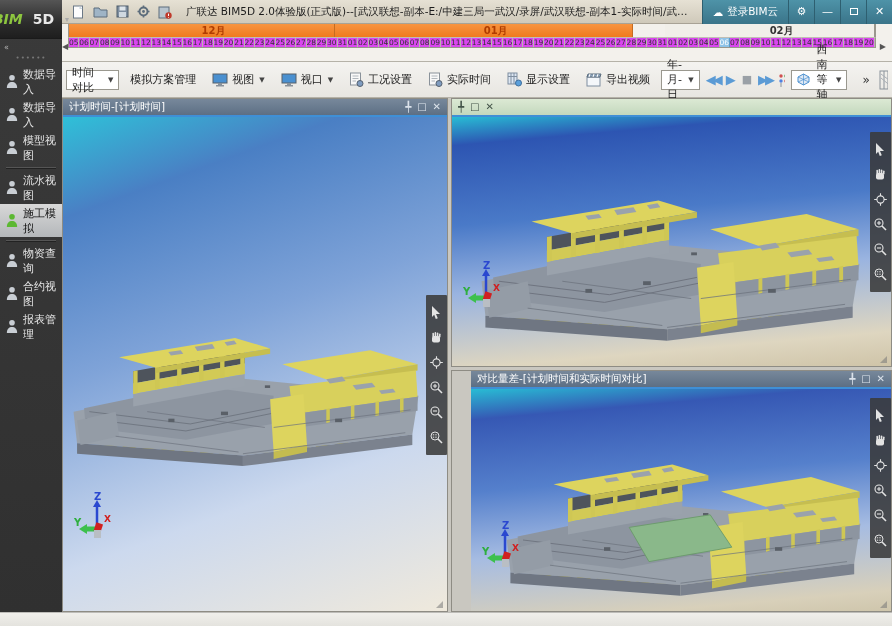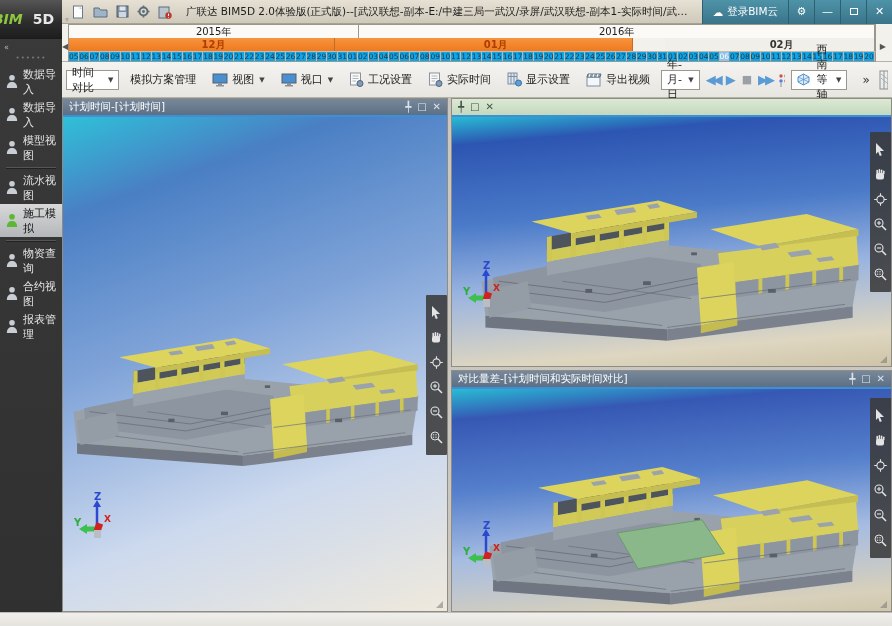--- a/index.html
+++ b/index.html
@@ -45,21 +45,21 @@
     border-bottom:1px solid #b5b2a8; }
   .tl-inner { position:absolute; left:6px; right:16px; top:0; bottom:0; display:flex; flex-direction:column; }
   .tl-years { height:14px; display:flex; background:#fbfaf7; border:1px solid #9a978d; border-bottom:none; }
   .tl-year { display:flex; align-items:center; justify-content:center; font-size:10px; color:#222;
     border-right:1px solid #9a978d; overflow:hidden; }
   .tl-months { height:13px; display:flex; border-left:1px solid #9a978d; border-right:1px solid #9a978d; }
   .tl-month { display:flex; align-items:center; justify-content:center; font-size:10px; font-weight:bold;
     overflow:hidden; border-right:1px solid #c56c20;padding-left:24px; }
   .tl-month.active { background:linear-gradient(180deg,#f79440,#ef7a1e); color:#b03c00; }
   .tl-month.inactive { background:#f1efe9; color:#333; border-right:1px solid #9a978d;margin-left:32px; }
-  .tl-days { height:11px; display:flex; border:1px solid #9a978d; border-top:1px solid #c0beb4; background:#0ea5e9; }
+  .tl-days { height:11px; display:flex; border:1px solid #9a978d; border-top:1px solid #c0beb4; background:#d946ef; }
   .tl-day { flex:1; display:flex; align-items:center; justify-content:center; font-size:7.5px; color:#333;
     border-right:1px solid #b9b7ae; overflow:hidden; cursor:pointer; }
   .tl-day.selected { background:#8fc3e8; color:#fff; border-right-color:#5a9ac8; }
   .tl-arrow { position:absolute; top:18px; font-size:8px; color:#555; cursor:pointer; }
   .tl-arrow.left { left:0; } .tl-arrow.right { right:6px; }
 
   
   .toolbar { position:absolute; left:62px; top:62px; width:830px; height:36px;
     background:linear-gradient(180deg,#f4f3f0,#e8e6e1); border-bottom:1px solid #b5b2a8;
     display:flex; align-items:center; gap:6px; padding:0 4px; }
@@ -72,21 +72,21 @@
   .play { color:#5b9bd5; font-size:13px; letter-spacing:-3px; cursor:pointer; line-height:1; }
   .play.stop { color:#9aa0a6; font-size:11px; letter-spacing:0; }
   .spacer { flex:1; }
   .overflow-chev { font-size:12px; color:#333; cursor:pointer; padding:0 3px; }
 
   
   .main { position:absolute; left:62px; top:98px; width:830px; height:514px; background:#c9c7c0; }
   .vp { position:absolute; border:1px solid #8e8c84; display:flex; flex-direction:column; overflow:hidden; }
   .vp1 { left:0; top:0; width:386px; height:514px; }
   .vp2 { left:389px; top:0; width:441px; height:269px; }
-  .vp3 { left:389px; top:272px; width:441px; height:242px; }
+  .vp3 { left:389px; top:272px; width:441px; height:242px;padding-left:19px; }
   .vp-title { height:18px; display:flex; align-items:center; padding:0 6px; font-size:10.5px;
     border-bottom:2px solid #3f8fd6; flex:0 0 auto; }
   .vp-title.inactive { background:linear-gradient(180deg,#77889b,#5d6f84); color:#fff; }
   .vp-title.active { background:linear-gradient(180deg,#dce9d4,#c3d8bd); color:#2a3a2a; }
   .vp-title .t { flex:1; white-space:nowrap; overflow:hidden; text-overflow:ellipsis; }
   .vp-title .tb { display:flex; gap:6px; align-items:center; }
   .vp-title .tbx { cursor:pointer; font-size:10px; line-height:1; opacity:.9; }
   .vp-title.inactive .tbx { color:#e8eef5; } .vp-title.active .tbx { color:#33433a; }
   .vp-canvas { position:relative; flex:1; overflow:hidden; }
   .bg1 { background:linear-gradient(160deg,#2fc0d8 0%,#4a7fc4 16%,#7fa3d8 42%,#ccd9ee 72%,#efe9dc 100%); }
@@ -276,24 +276,20 @@
       <div class="wbtn">—</div>
       <div class="wbtn">
           <span class="maxbox"></span>
         </div>
       <div class="wbtn">✕</div>
     </div>
   </div>
 
   <div class="timeline">
     <div class="tl-inner">
-      <div class="tl-years" id="tl-years">
-          <div class="tl-year" style="flex-grow: 27;">2015年</div>
-          <div class="tl-year" style="flex-grow: 51;">2016年</div>
-        </div>
       <div class="tl-months" id="tl-months">
           <div class="tl-month active" style="flex-grow: 27;">12月</div>
           <div class="tl-month active" style="flex-grow: 31;">01月</div>
           <div class="tl-month inactive" style="flex-grow: 20;">02月</div>
         </div>
       <div class="tl-days" id="tl-days">
           <div class="tl-day">05</div>
           <div class="tl-day">06</div>
           <div class="tl-day">07</div>
           <div class="tl-day">08</div>

